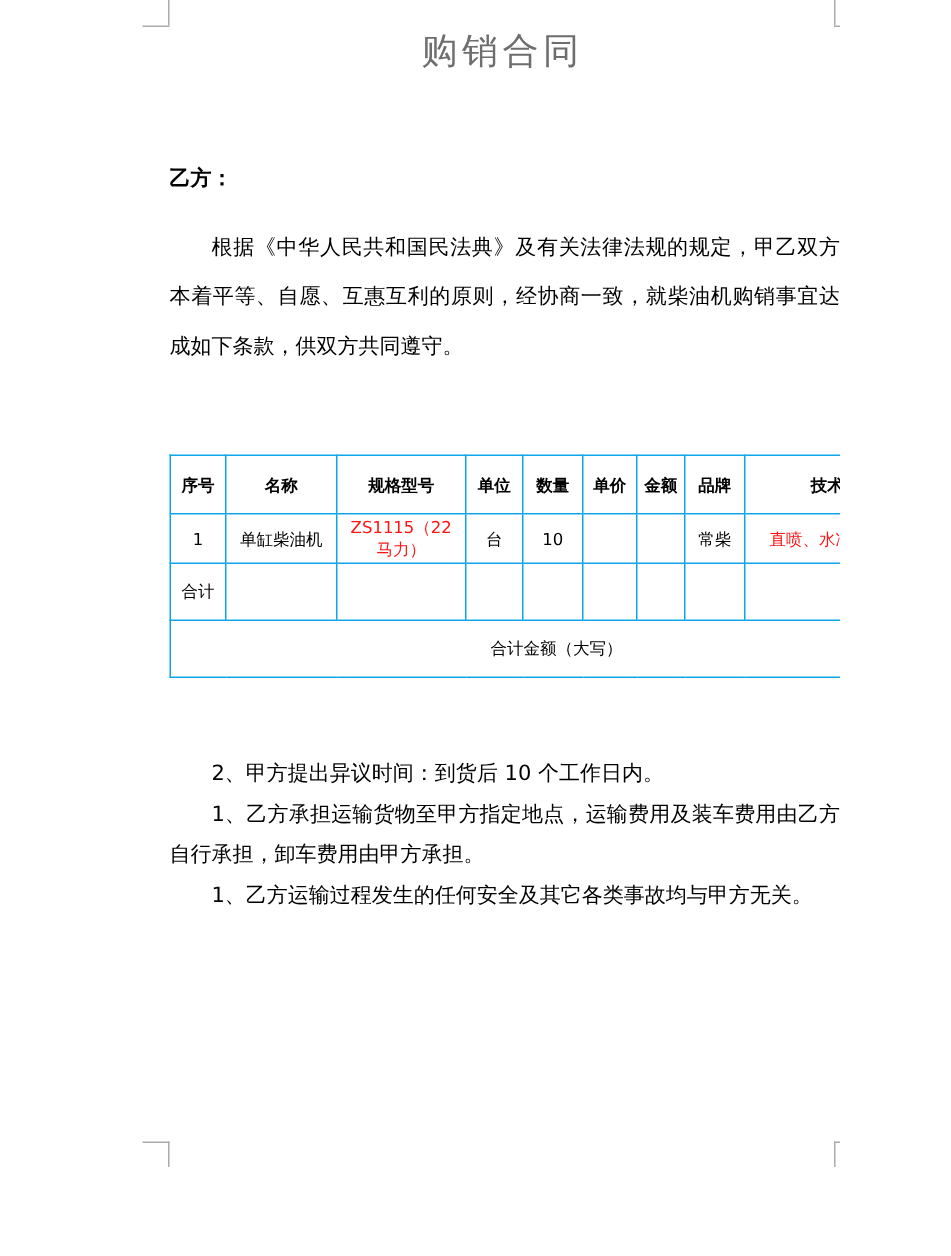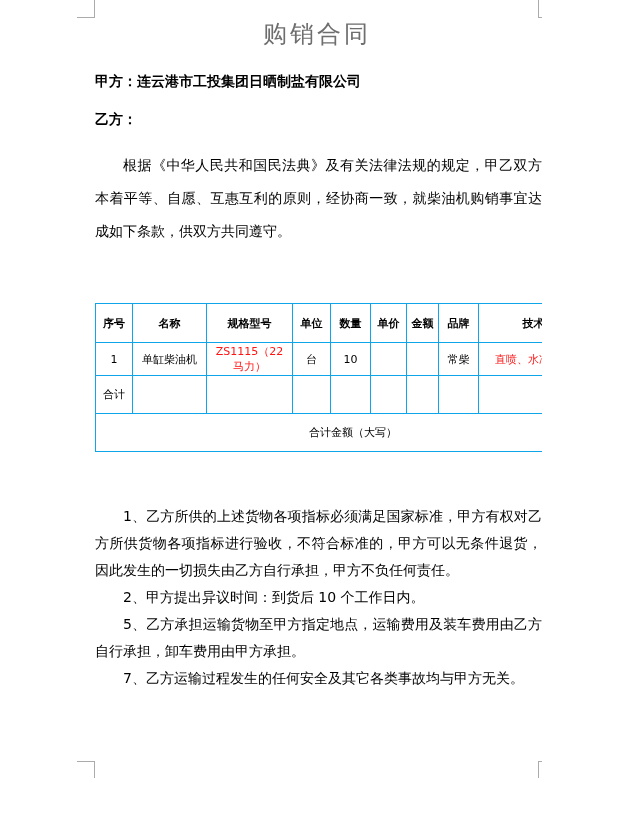--- a/index.html
+++ b/index.html
@@ -3,20 +3,21 @@
 <meta charset="utf-8">
 <style>
   html,body{margin:0;padding:0;background:#ffffff;}
   .page{
     position:relative;
     width:542px;height:837px;
     background:#ffffff;
     overflow:hidden;
     font-family:"DejaVu Sans","Liberation Sans",sans-serif;
     color:#000000;
+    margin-left:18px;
   }
   
   .mark{position:absolute;background:var(--crop,#ababab);}
   .mark.v{width:1px;height:17px;}
   .mark.h{height:1px;width:18px;}
   .tl-v{left:94px;top:0;}      .tl-h{left:77px;top:17px;}
   .tr-v{left:538px;top:0;}     .tr-h{left:538px;top:17px;}
   .bl-v{left:94px;top:761px;height:20px;} .bl-h{left:77px;top:761px;}
   .br-v{left:538px;top:761px;height:20px;}.br-h{left:538px;top:761px;}
 
@@ -90,21 +91,20 @@
   <div class="mark h tl-h"></div>
   <div class="mark v tr-v"></div>
   <div class="mark h tr-h"></div>
   <div class="mark v bl-v"></div>
   <div class="mark h bl-h"></div>
   <div class="mark v br-v"></div>
   <div class="mark h br-h"></div>
 
   <div class="title">购销合同</div>
 
-  <div class="line bold party-a">甲方：连云港市工投集团日晒制盐有限公司</div>
   <div class="line bold party-b">乙方：</div>
 
   <div class="preamble">根据《中华人民共和国民法典》及有关法律法规的规定，甲乙双方本着平等、自愿、互惠互利的原则，经协商一致，就柴油机购销事宜达成如下条款，供双方共同遵守。</div>
 
 
 
   <table class="goods">
     <colgroup>
       <col style="width:37px">
         <col style="width:74px">
@@ -150,19 +150,18 @@
       <td></td>
       <td></td>
     </tr>
     <tr class="r-grand">
       <td colspan="9">合计金额（大写）</td>
     </tr>
   </tbody>
     </table>
 
   <div class="sections">
-    <p>1、乙方所供的上述货物各项指标必须满足国家标准，甲方有权对乙方所供货物各项指标进行验收，不符合标准的，甲方可以无条件退货，因此发生的一切损失由乙方自行承担，甲方不负任何责任。</p>
     <p>2、甲方提出异议时间：到货后 10 个工作日内。</p>
-    <p>5、乙方承担运输货物至甲方指定地点，运输费用及装车费用由乙方自行承担，卸车费用由甲方承担。</p>
-    <p>7、乙方运输过程发生的任何安全及其它各类事故均与甲方无关。</p>
+    <p>1、乙方承担运输货物至甲方指定地点，运输费用及装车费用由乙方自行承担，卸车费用由甲方承担。</p>
+    <p>1、乙方运输过程发生的任何安全及其它各类事故均与甲方无关。</p>
   </div>
 
 </div>
 
 </body></html>

